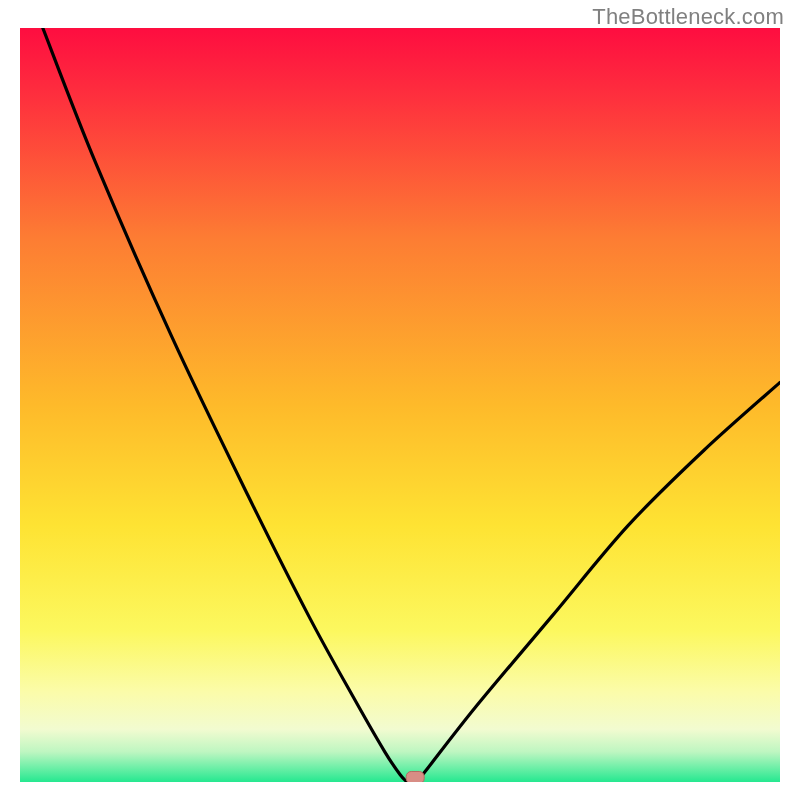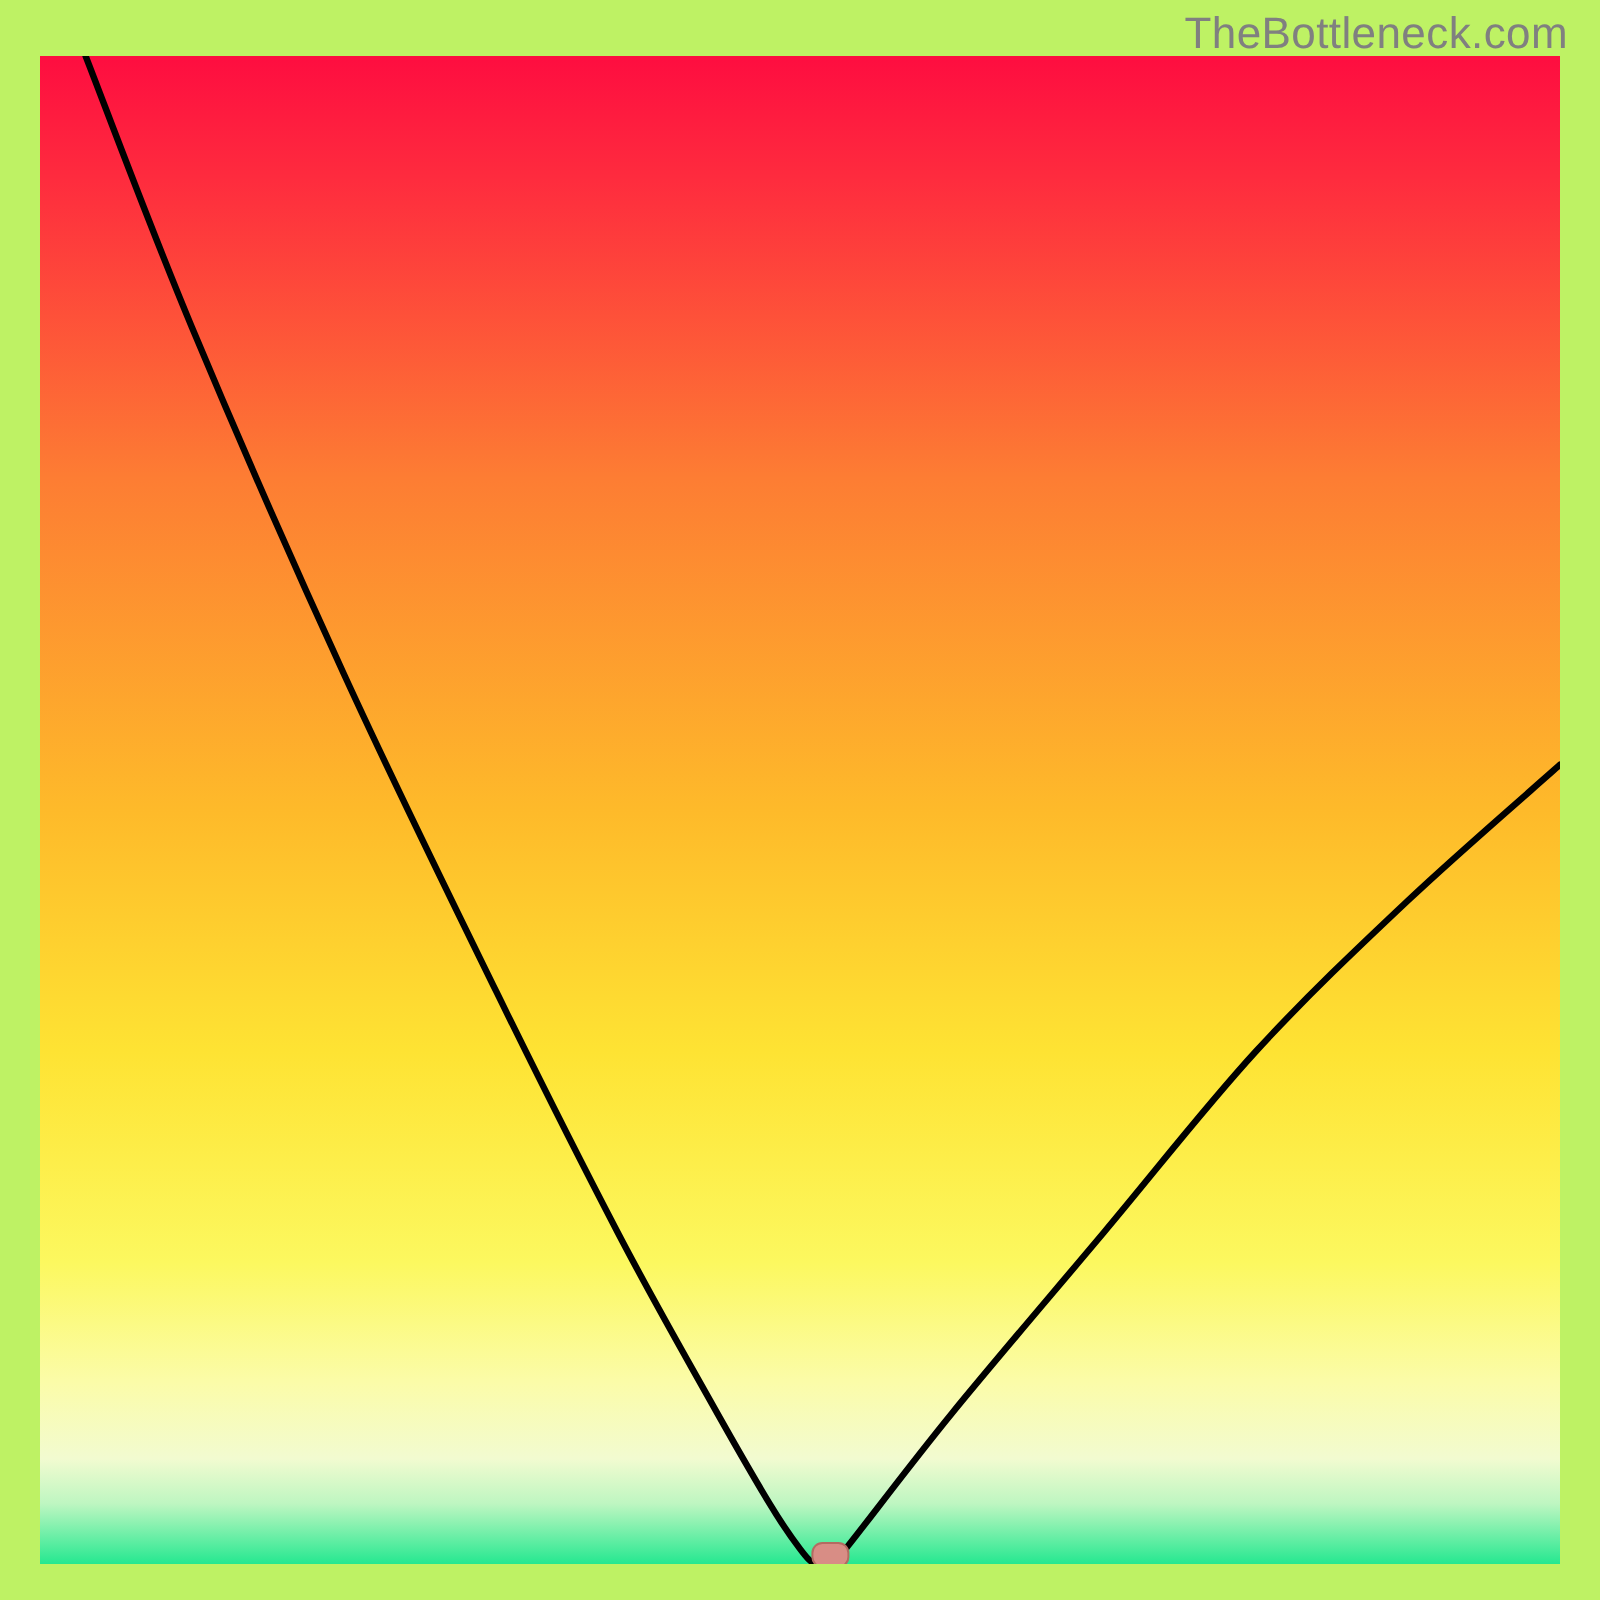--- a/index.html
+++ b/index.html
@@ -8,21 +8,21 @@
     width: 800px;
     height: 800px;
     background: #000;
     overflow: hidden;
     font-family: Arial, Helvetica, sans-serif;
   }
   .frame {
     position: relative;
     width: 800px;
     height: 800px;
-    background: #bef264;
+    background: #ffffff;
   }
   .watermark {
     position: absolute;
     top: 4px;
     right: 16px;
     color: #808080;
     font-size: 22px;
     font-weight: 500;
     letter-spacing: 0.2px;
   }

